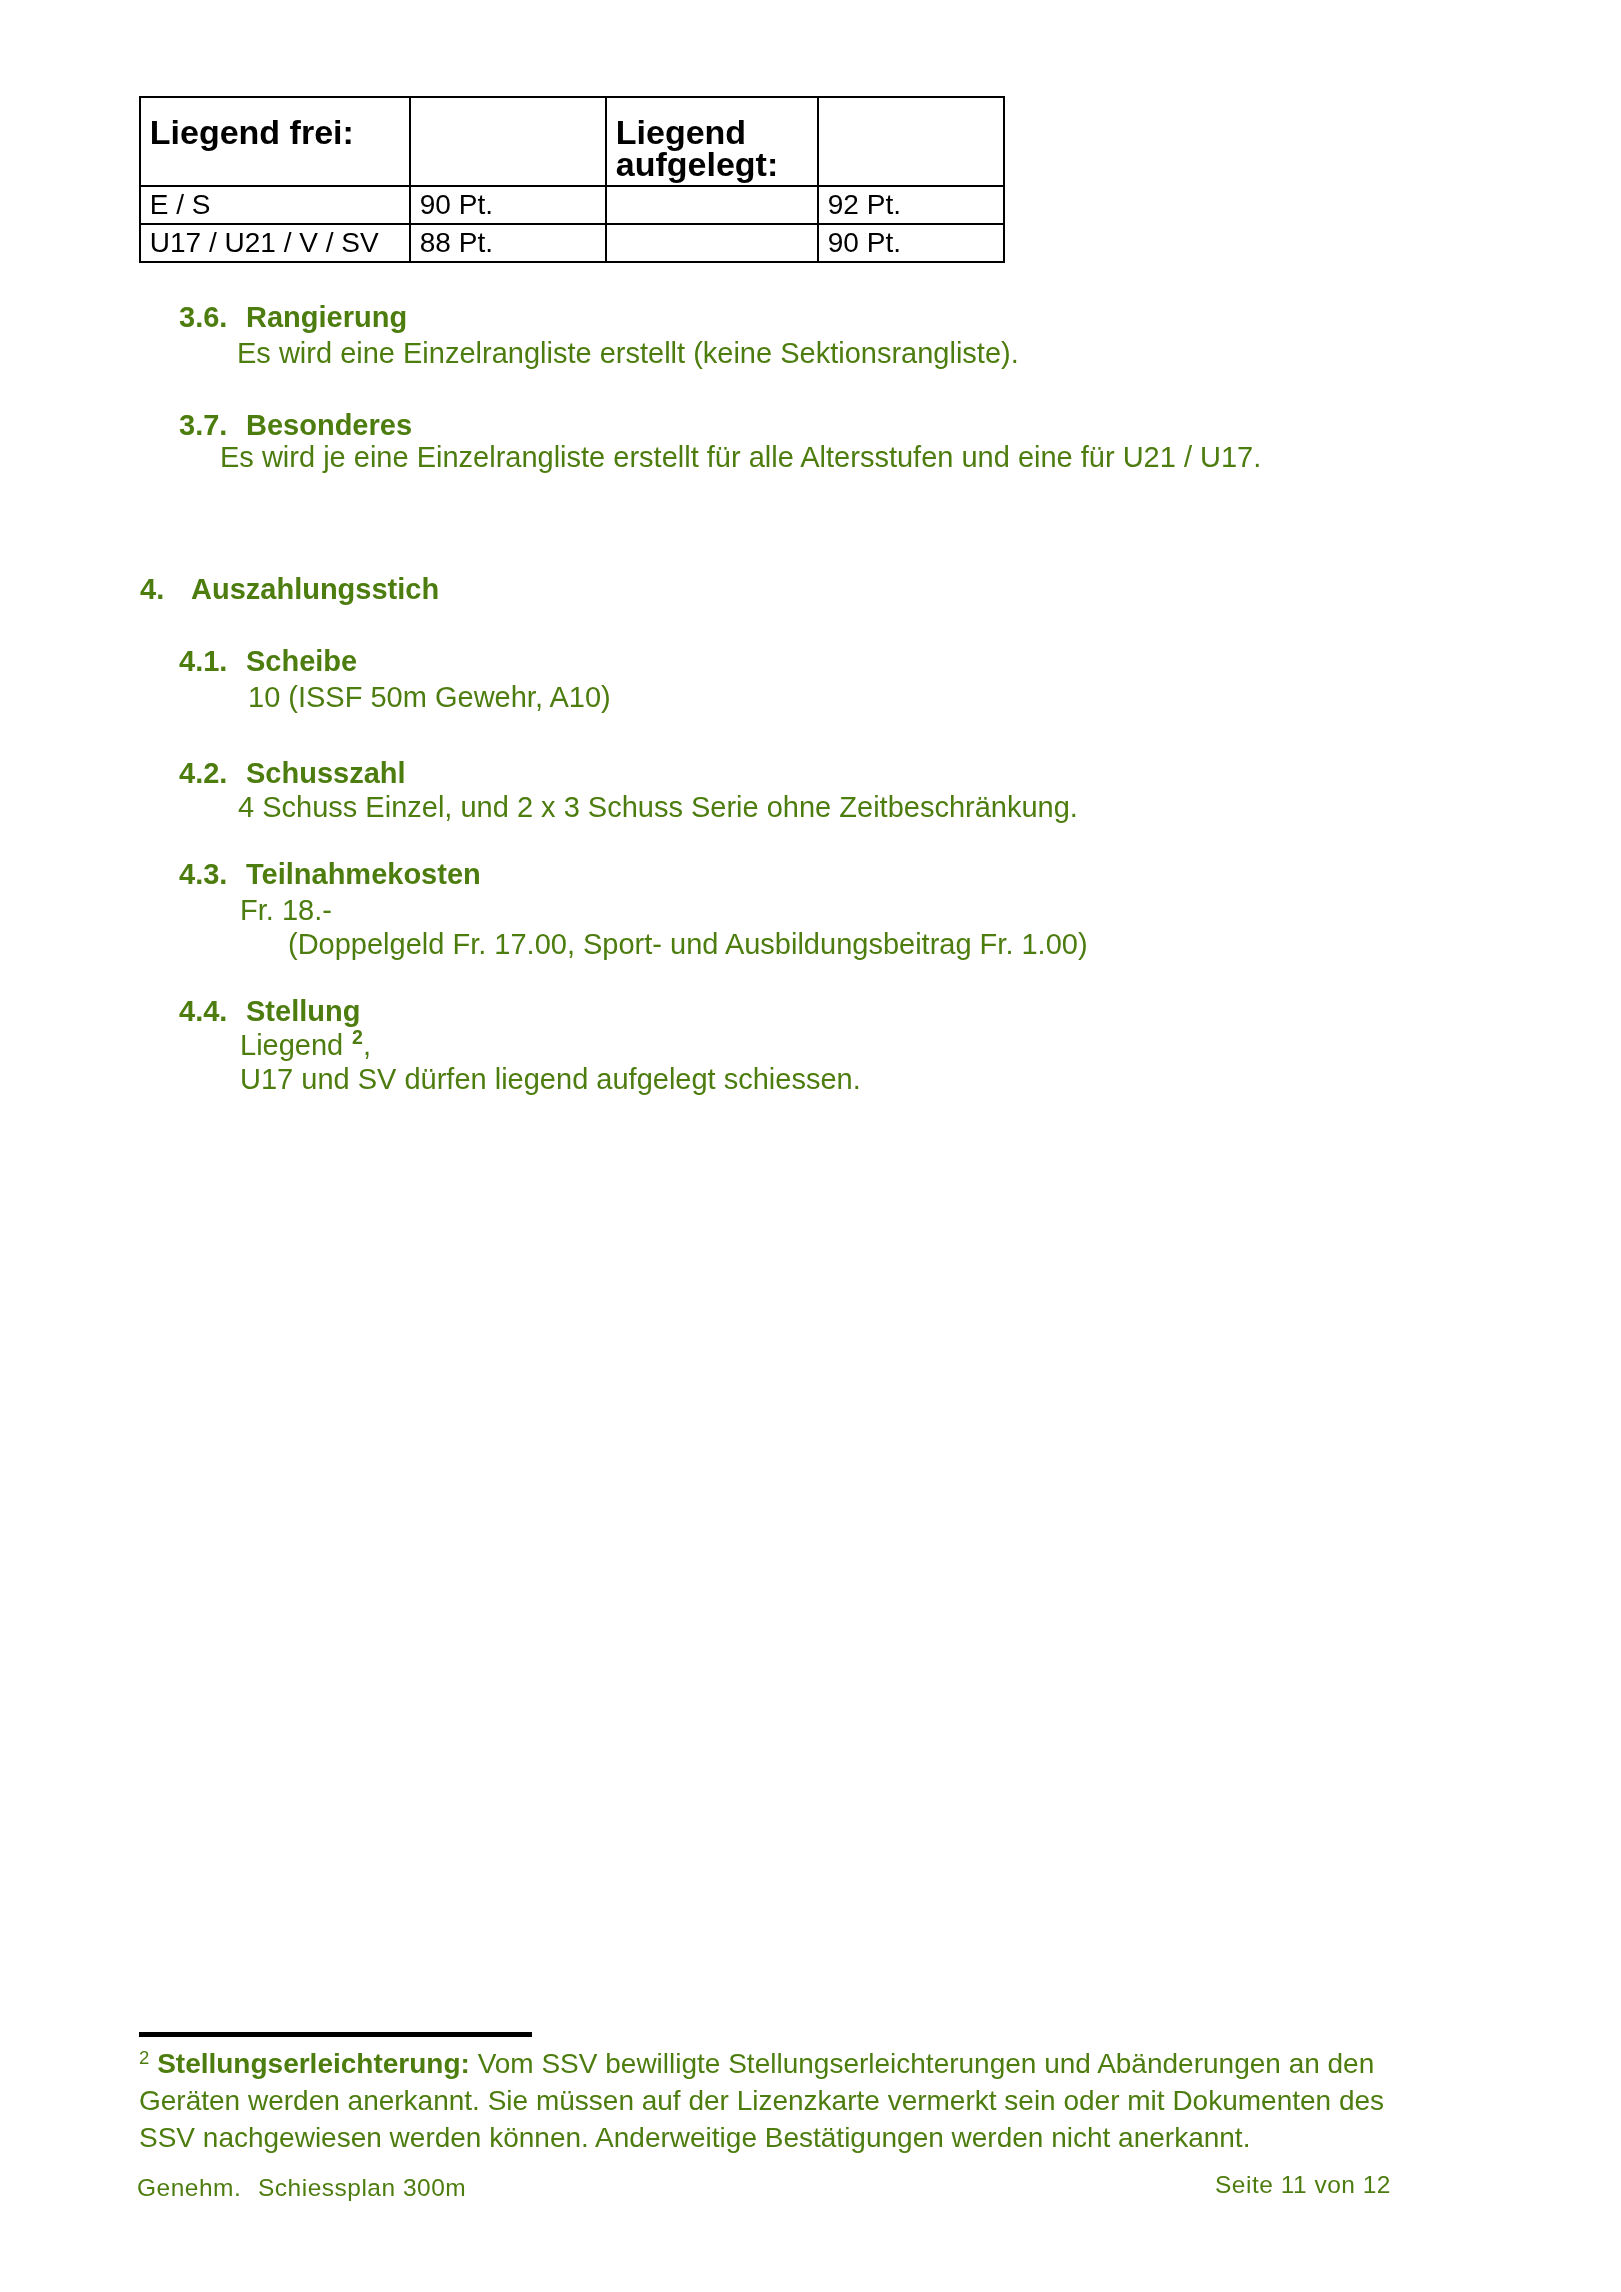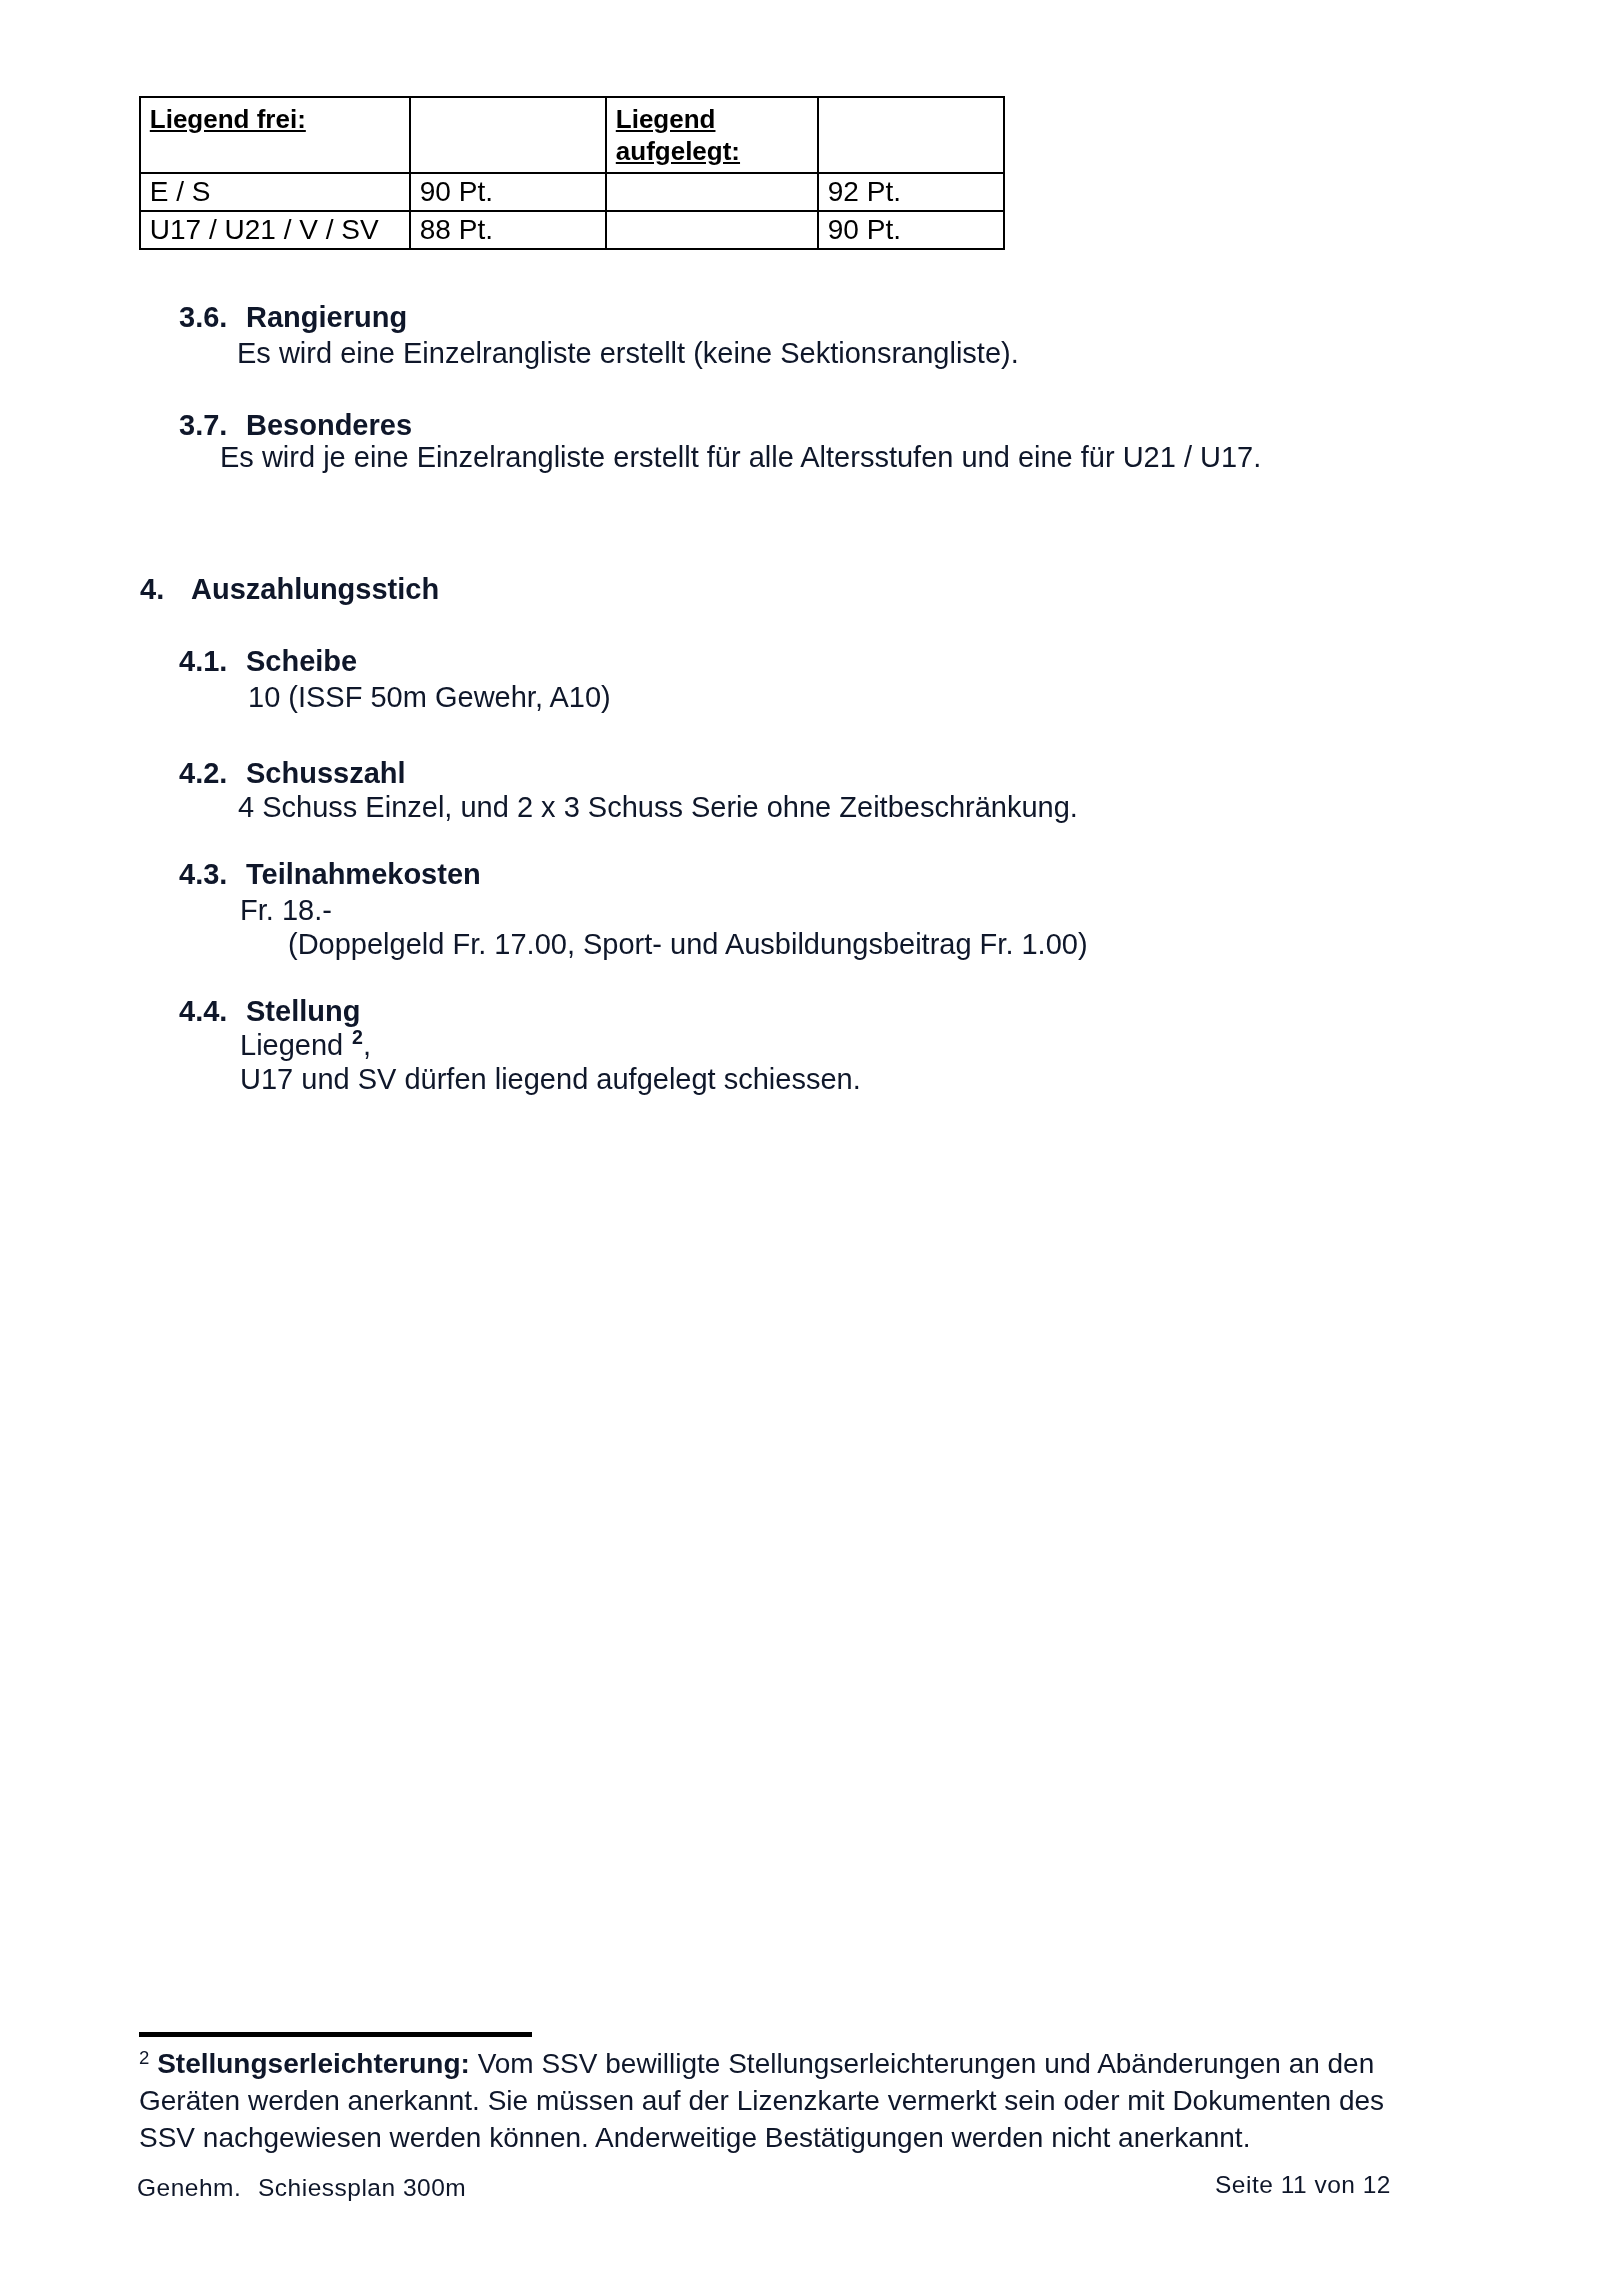--- a/index.html
+++ b/index.html
@@ -10,21 +10,21 @@
     background: #ffffff;
     font-family: "Liberation Sans", sans-serif;
     color: #000000;
     overflow: hidden;
   }
   .txt {
     position: absolute;
     white-space: nowrap;
     font-size: 29px;
     line-height: 35px;
-    color: #0f172a;
+    color: #4d7c0f;
   }
   .heading { font-weight: bold; }
   .num { display: inline-block; }
   .num-sub { width: 67px; }
   .num-main { width: 51px; }
 
   
   table.score-table {
     position: absolute;
     left: 139px;
@@ -38,24 +38,23 @@
     border-width: 2px;
     padding: 2px 2px 2px 8.8px;
     font-size: 28px;
     line-height: 32px;
     vertical-align: top;
     overflow: hidden;
   }
   table.score-table { border: 2.9px solid #000; }
   tr.thead td {
     height: 67px;
-    font-size: 26px;
+    font-size: 34px;
     font-weight: bold;
-    padding-top: 5px;
-    text-decoration: underline;
+    padding-top: 18px;
   }
   tr.trow td { height: 31px; }
   td.c3h { white-space: normal; width: 212px; }
 
   
   #h36  { left: 179px; top: 300px; }
   #b36  { left: 237px; top: 336px; }
   #h37  { left: 179px; top: 408px; }
   #b37  { left: 220px; top: 440px; }
   #h4   { left: 140px; top: 572px; }

